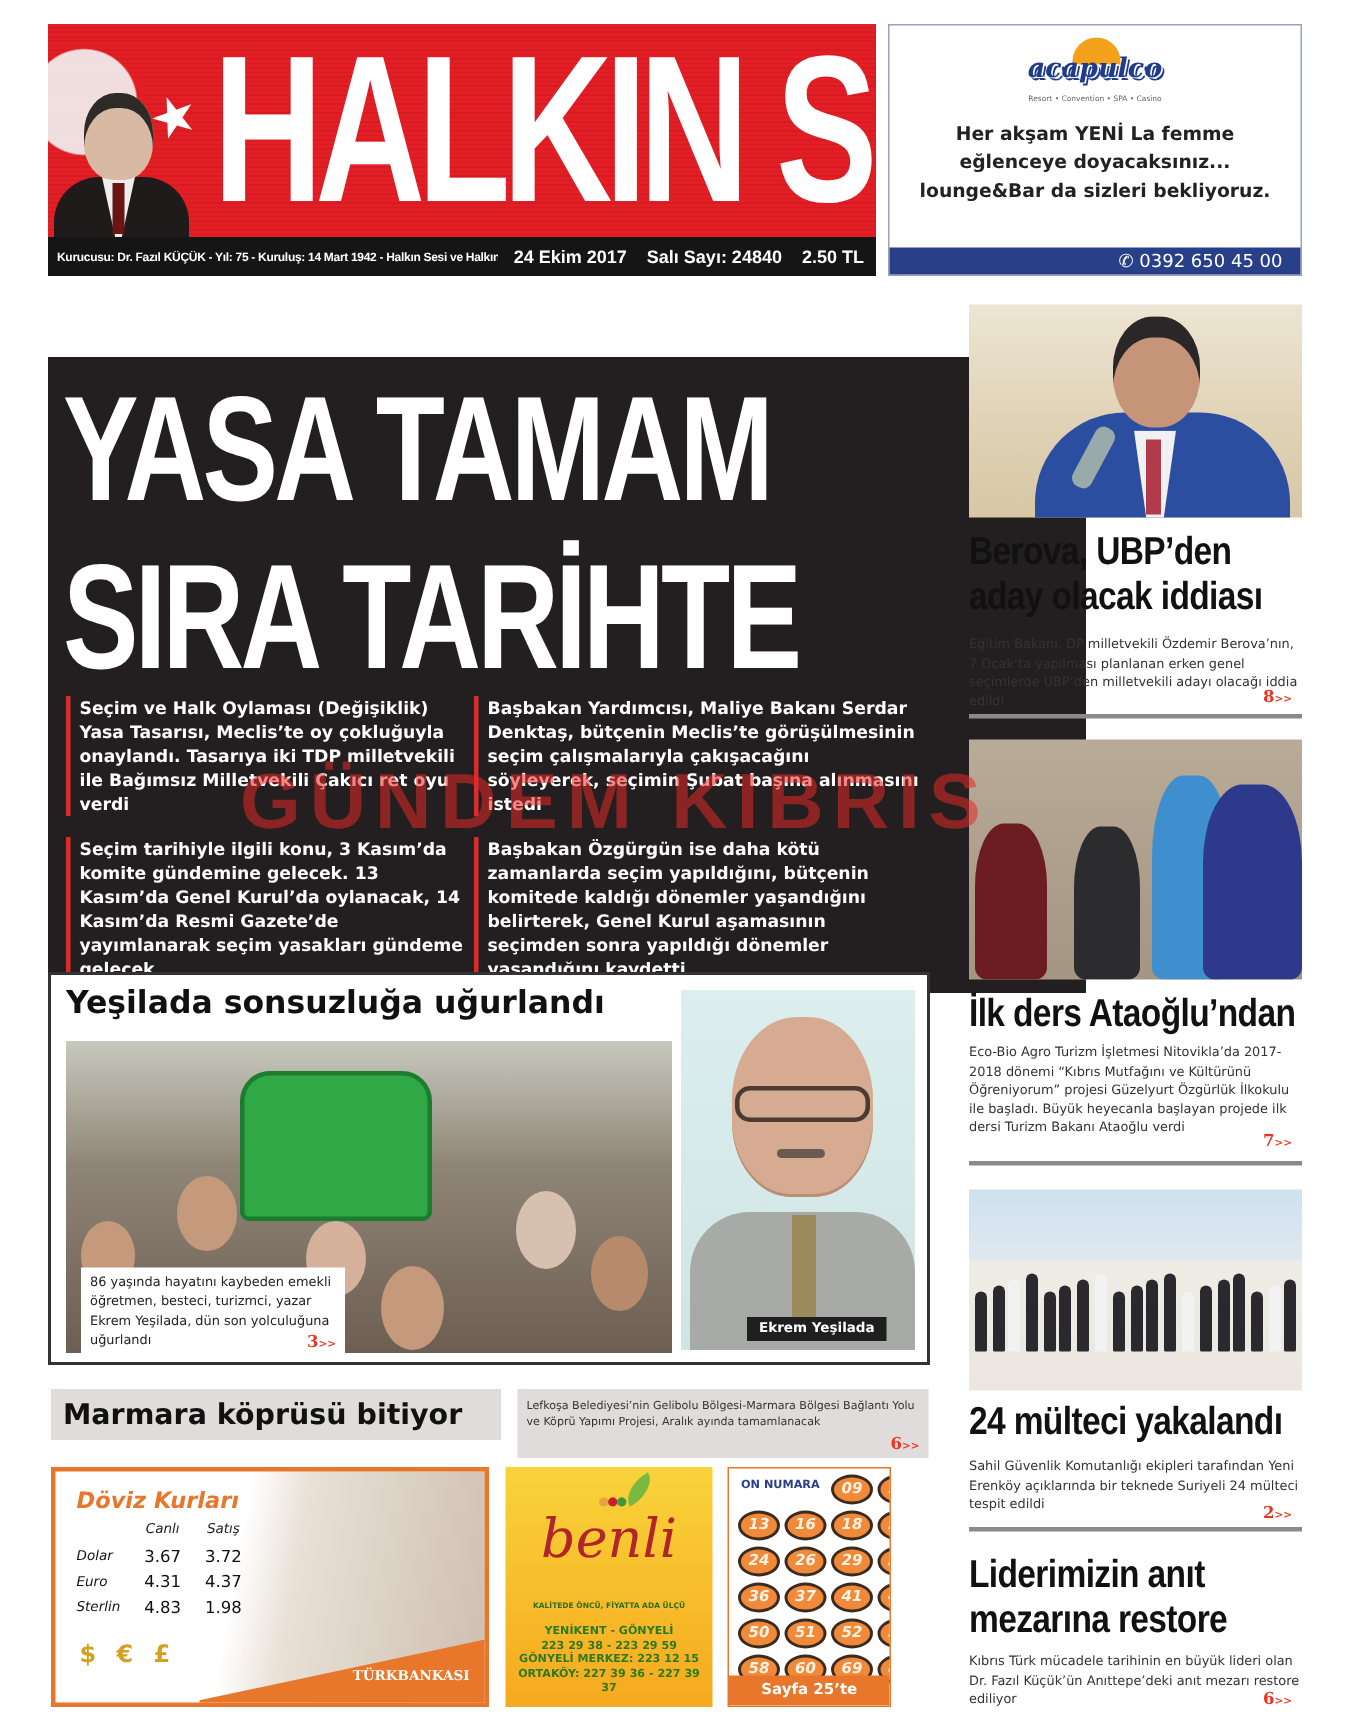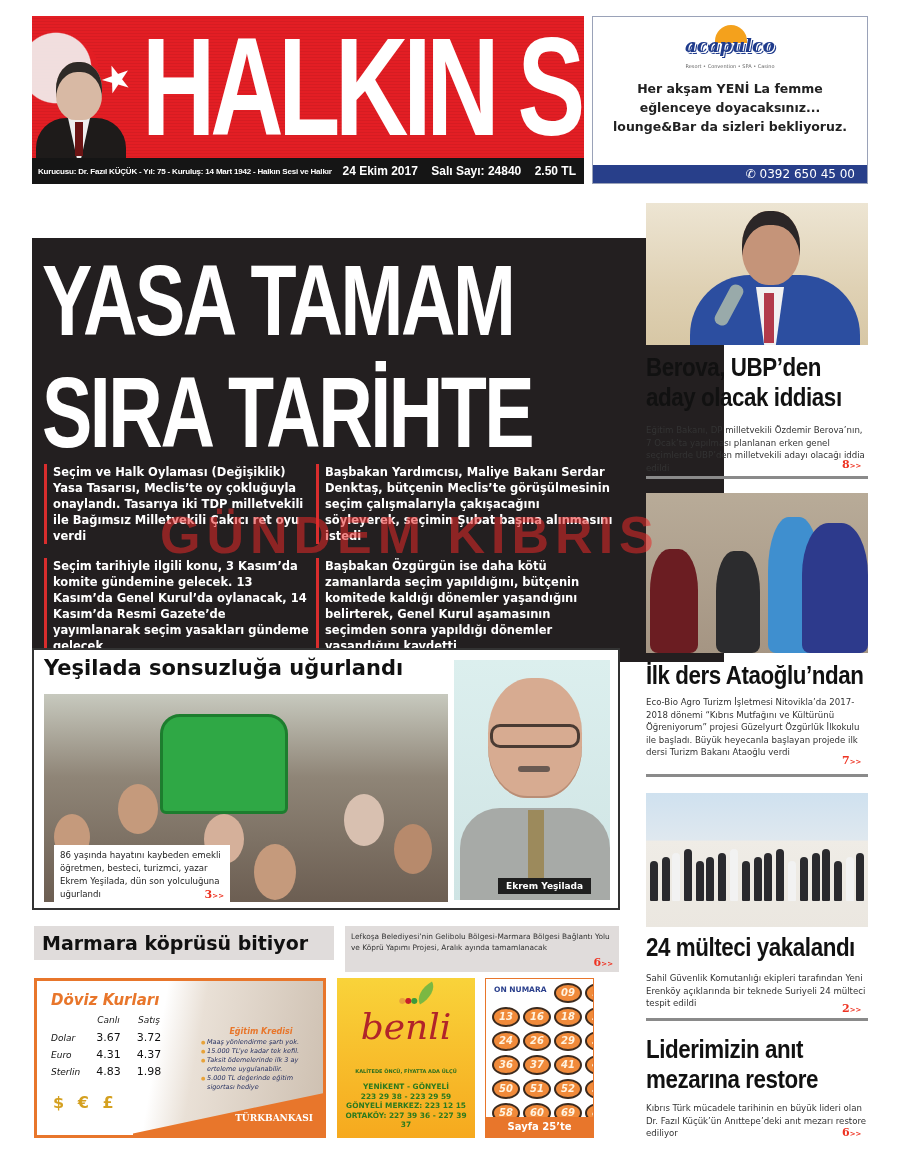--- a/index.html
+++ b/index.html
@@ -287,29 +287,20 @@
         <td>4.37</td>
       </tr>
       <tr>
         <td class="rowname">Sterlin</td>
         <td>4.83</td>
         <td>1.98</td>
       </tr>
     </tbody>
   </table>
   <div class="coins">$ € £</div>
-  <div class="credit">
-    <div class="ct">Eğitim Kredisi</div>
-    <ul>
-      <li>Maaş yönlendirme şartı yok.</li>
-      <li>15.000 TL’ye kadar tek kefil.</li>
-      <li>Taksit ödemelerinde ilk 3 ay erteleme uygulanabilir.</li>
-      <li>5.000 TL değerinde eğitim sigortası hediye</li>
-    </ul>
-  </div>
   <div class="bank">TÜRKBANKASI</div>
 </div>
 
 <div id="ad-benli" class="abs">
   <div class="leaf"></div>
   <div class="dots"><span style="color:#e8a33a">●</span><span style="color:#c8202a">●</span><span style="color:#3c9a3a">●</span></div>
   <div class="logo">benli</div>
   <div class="slogan">KALİTEDE ÖNCÜ, FİYATTA ADA ÜLÇÜ</div>
   <div class="contacts">
     <div>YENİKENT - GÖNYELİ</div>

